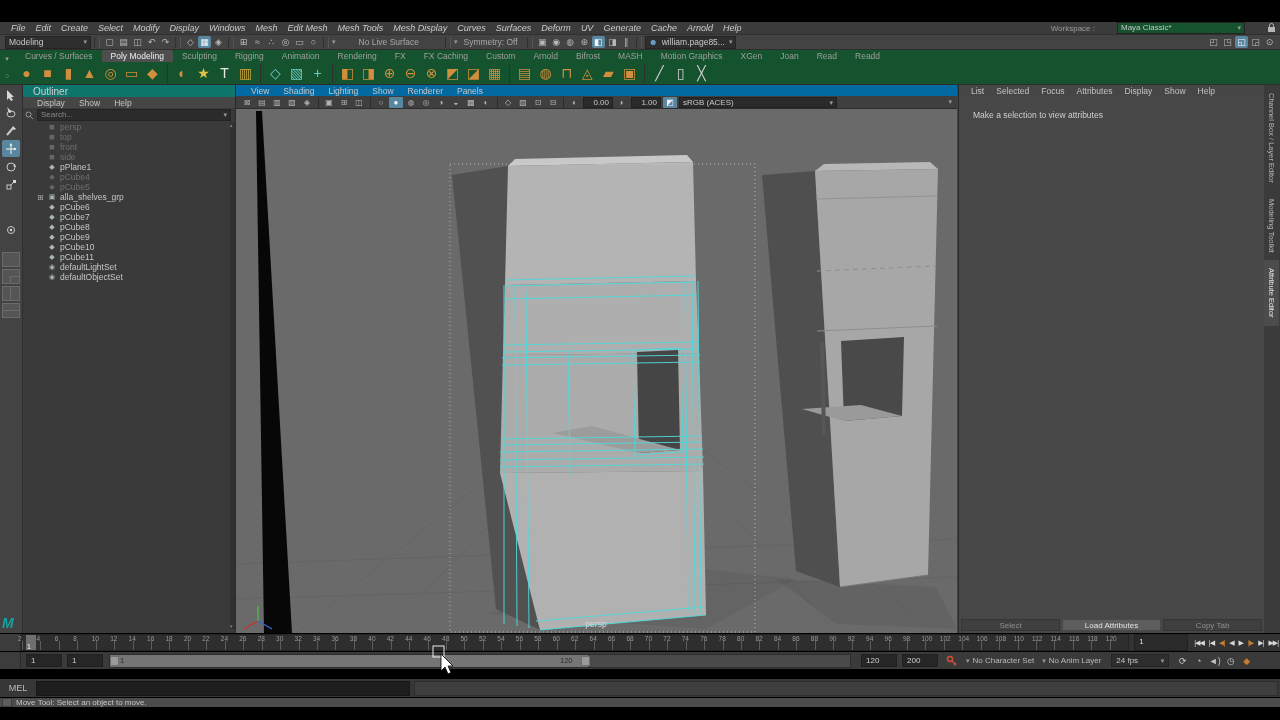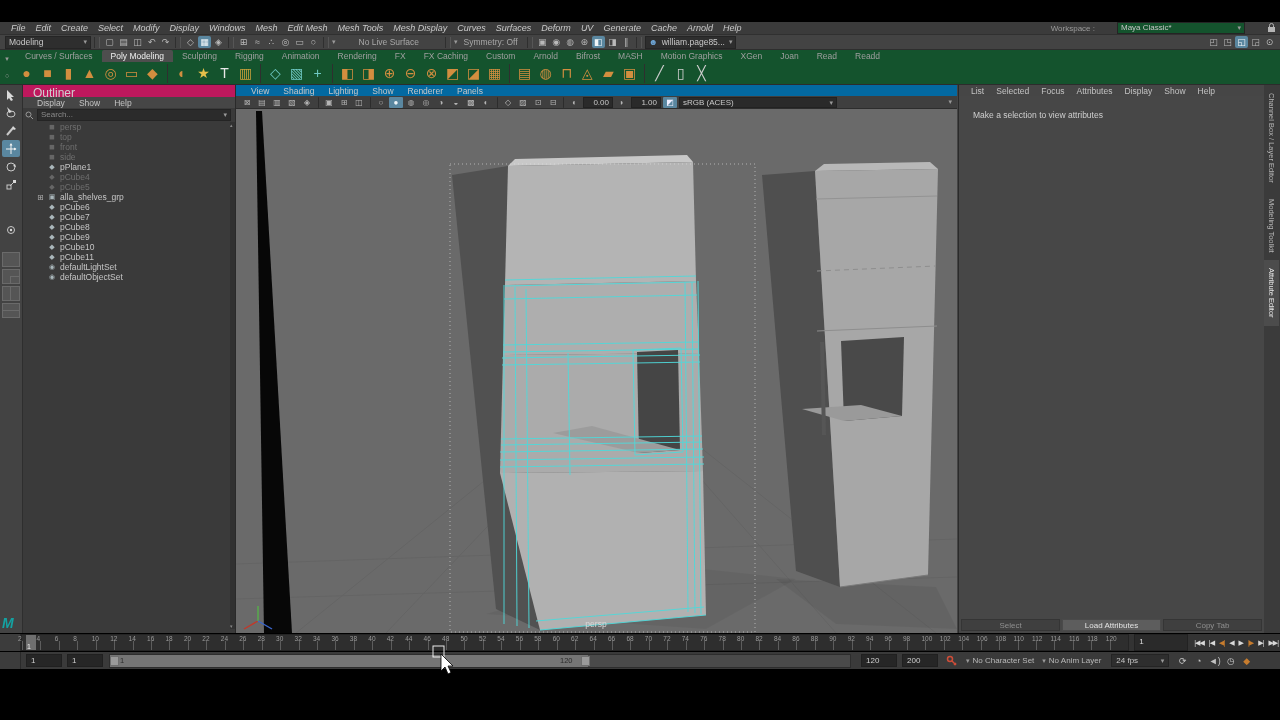--- a/index.html
+++ b/index.html
@@ -51,21 +51,21 @@
   .tool{width:18px;height:17px;margin:1px auto;border-radius:2px;display:flex;align-items:center;justify-content:center;}
   .tool.active{background:#5a87a0;}
   .laybtn{width:16px;height:13px;margin:2px auto;border:1px solid #6a6a6a;background:#555;position:relative;}
   .laybtn.l4::before{content:"";position:absolute;inset:0;border-left:1px solid #6a6a6a;border-top:1px solid #6a6a6a;
                      left:7px;top:6px;}
   .laybtn.l2::before{content:"";position:absolute;top:0;bottom:0;left:7px;border-left:1px solid #6a6a6a;}
   .laybtn.l3::before{content:"";position:absolute;top:6px;left:0;right:0;border-top:1px solid #6a6a6a;}
   .maya-logo{position:absolute;left:2px;bottom:2px;font-size:14px;font-weight:bold;color:#14a2a2;font-style:italic;}
   
   .outliner{position:absolute;left:23px;top:0;width:212px;height:548px;background:#3a3a3a;border-right:1px solid #2a2a2a;}
-  .out-title{height:11px;background:#be185d;font-size:12px;color:#cfcfcf;padding:1px 0 0 10px;}
+  .out-title{height:11px;background:#0f766e;font-size:10px;color:#cfcfcf;padding:1px 0 0 10px;}
   .out-menus{height:11px;background:#464646;display:flex;gap:2px;padding-left:8px;align-items:center;}
   .out-menu{font-size:8.5px;color:#c3c3c3;padding:0 6px;}
   .out-search{height:12px;margin:1px 4px 1px 2px;display:flex;align-items:center;gap:3px;}
   .out-search .box{flex:1;background:#2b2b2b;border:1px solid #242424;height:10px;font-size:8px;color:#8a8a8a;
                    padding:0 3px;line-height:10px;display:flex;justify-content:space-between;}
   .out-list{position:absolute;top:37px;bottom:4px;left:0;right:5px;overflow:hidden;}
   .out-row{height:10px;display:flex;align-items:center;font-size:8.5px;color:#c6c6c6;padding-left:26px;position:relative;}
   .out-row .exp{visibility:hidden;font-size:8px;color:#aaa;width:10px;margin-left:-12px;}
   .out-row.exp .exp{visibility:visible;}
   .out-row .oico{width:10px;font-size:7px;color:#a9b6ba;margin-right:3px;text-align:center;}
@@ -866,21 +866,30 @@
     <span class="igrp" style="margin-left:6px;">
 
     <span class="ricon">⟳</span>
         <span class="ricon">◔</span>
         <span class="ricon">◄)</span>
         <span class="ricon">◷</span>
         <span class="ricon warm">◆</span>
       </span>
   </div>
 
-
+  <div class="abs melrow">
+    <div class="mel-label">MEL</div>
+    <div class="mel-input"></div>
+    <div class="mel-output"></div>
+  </div>
+
+  <div class="abs helprow">
+    <div class="hicon"></div>
+    <div class="help-text">Move Tool: Select an object to move.</div>
+  </div>
 
   <div class="abs blackbar" style="top:707px;height:13px;"></div>
 
   <svg class="abs" style="left:432px;top:645px;" width="26" height="32">
     <rect x="1" y="1" width="11" height="11" fill="none" stroke="#fff" opacity="0.9"></rect>
     <polygon points="9,9 9,26 13,22 16,29 19,27.5 16,21 21,21" fill="#fff" stroke="#000" stroke-width="0.8"></polygon>
   </svg>
 
 </div>
 

